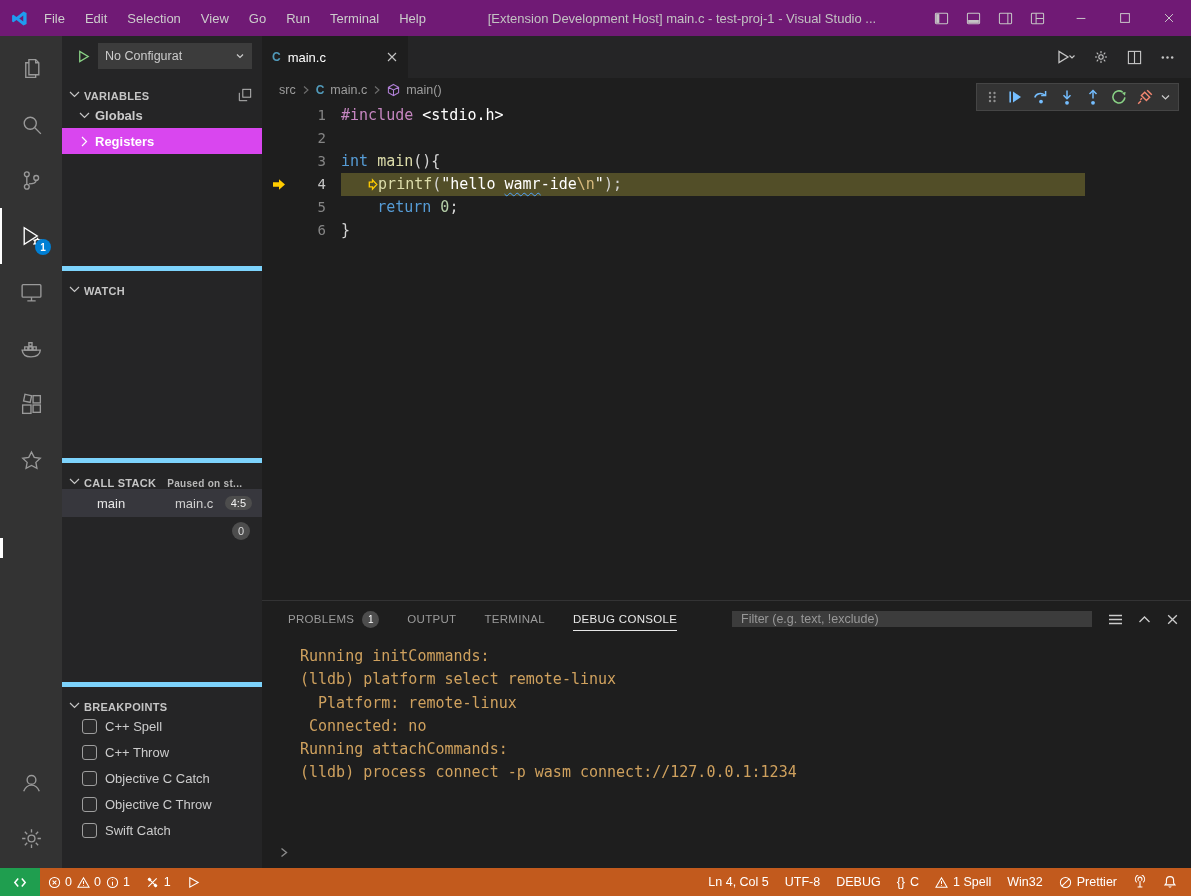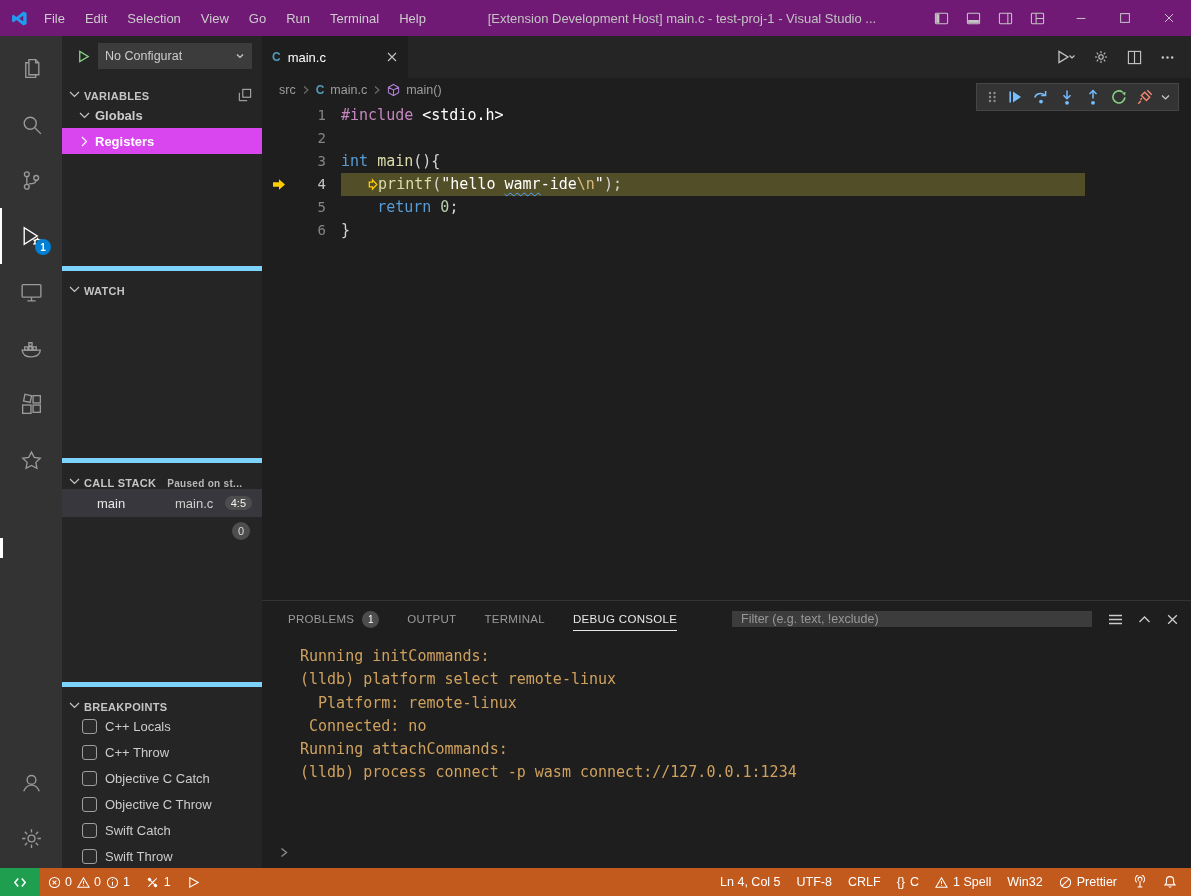--- a/index.html
+++ b/index.html
@@ -340,41 +340,37 @@
         <span class="chevbox">
             <svg class="chev-svg" width="9" height="11" viewBox="0 0 8 11">
               <path d="M1.5 1 6 5.5 1.5 10" fill="none" stroke="#c5c5c5" stroke-width="1.2"></path>
             </svg>
           </span>
         <span>BREAKPOINTS</span>
       </div>
       <div>
           <div class="bp-row">
             <span class="bp-check"></span>
-            <span>C++ Locals</span>
+            <span>C++ Spell</span>
           </div>
           <div class="bp-row">
             <span class="bp-check"></span>
             <span>C++ Throw</span>
           </div>
           <div class="bp-row">
             <span class="bp-check"></span>
             <span>Objective C Catch</span>
           </div>
           <div class="bp-row">
             <span class="bp-check"></span>
             <span>Objective C Throw</span>
           </div>
           <div class="bp-row">
             <span class="bp-check"></span>
             <span>Swift Catch</span>
-          </div>
-          <div class="bp-row">
-            <span class="bp-check"></span>
-            <span>Swift Throw</span>
           </div>
         </div>
     </div>
   </div>
 
   <div class="editor-col">
     <div class="tabbar">
       <div class="tab">
         <span class="c-letter">C</span>
         <span>main.c</span>
@@ -635,21 +631,21 @@
   </div>
 
   <div class="sb-right">
     <div class="sb-item">
         <span>Ln 4, Col 5</span>
       </div>
     <div class="sb-item">
         <span>UTF-8</span>
       </div>
     <div class="sb-item">
-        <span>CRLF</span>
+        <span>DEBUG</span>
       </div>
     <div class="sb-item">
       <span>{}</span>
       <span>C</span>
     </div>
     <div class="sb-item">
       <span>
           <svg width="13" height="13" viewBox="0 0 14 14">
             <path d="M7 1.8 13 12.2H1z" fill="none" stroke="#fff" stroke-width="1.1"></path>
             <path d="M7 5.4v3.1M7 10v.9" stroke="#fff" stroke-width="1.1"></path>

